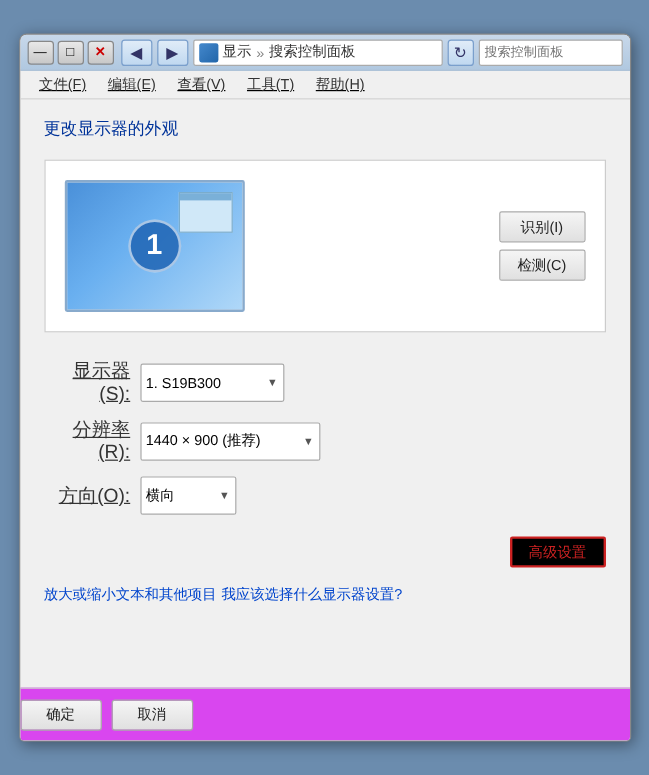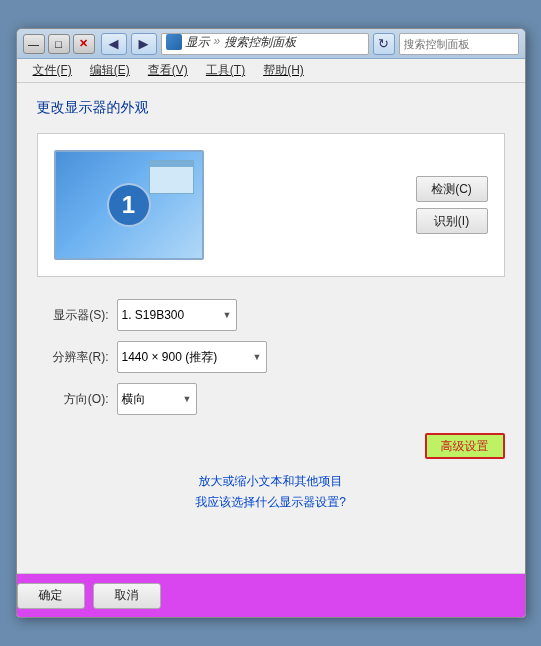--- a/index.html
+++ b/index.html
@@ -74,25 +74,25 @@
       font-size: 13px;
       color: #336;
     }
     .breadcrumb-bar {
       flex: 1;
       height: 22px;
       background: white;
       border: 1px solid #aaa;
       border-radius: 2px;
       display: flex;
+      align-items: center;
       padding: 0 4px;
       gap: 4px;
       font-size: 12px;
       color: #333;
-      font-style: italic;
     }
     .breadcrumb-icon {
       width: 16px;
       height: 16px;
       background: linear-gradient(135deg, #4488cc, #2266aa);
       border-radius: 2px;
       flex-shrink: 0;
     }
     .breadcrumb-sep { color: #888; }
     .refresh-btn {
@@ -239,23 +239,24 @@
       gap: 10px;
       padding: 4px 0;
     }
     .setting-row {
       display: flex;
       align-items: center;
       gap: 8px;
     }
     .setting-label {
       width: 72px;
-      font-size: 12px;
+      font-size: 16px;
       color: #333;
       text-align: right;
+      text-decoration: underline;
     }
     .setting-control {
       display: flex;
       align-items: center;
       gap: 4px;
     }
     .dropdown {
       height: 22px;
       background: white;
       border: 1px solid #aaa;
@@ -276,38 +277,37 @@
     }
 
     
     .advanced-area {
       display: flex;
       justify-content: flex-end;
       margin-top: 4px;
     }
     .advanced-btn {
       padding: 4px 14px;
-      background: #bef264;
+      background: #000000;
       border: 2px solid #cc2222;
       border-radius: 2px;
       font-size: 12px;
       color: #cc2222;
       cursor: pointer;
       height: 26px;
       display: flex;
       align-items: center;
     }
 
     
     .links-section {
       display: flex;
-      flex-direction: column;
+      flex-direction: row;
       gap: 4px;
       margin-top: 4px;
-      align-items: center;
     }
     .link-text {
       font-size: 12px;
       color: #0044cc;
       cursor: pointer;
       text-decoration: none;
     }
 
     
     .bottom-bar {
@@ -375,22 +375,22 @@
     <div class="page-title">更改显示器的外观</div>
 
     <div class="monitor-area">
       <div class="monitor-preview">
         <div class="monitor-mini">
           <div class="monitor-mini-bar"></div>
         </div>
         <div class="monitor-number">1</div>
       </div>
       <div class="detect-buttons">
+        <button class="detect-btn">识别(I)</button>
         <button class="detect-btn">检测(C)</button>
-        <button class="detect-btn">识别(I)</button>
       </div>
     </div>
 
     <div class="settings-section">
       <div class="setting-row">
         <span class="setting-label">显示器(S):</span>
         <div class="setting-control">
           <div class="dropdown">
             <span class="dropdown-text">1. S19B300</span>
             <span class="dropdown-arrow">▼</span>

